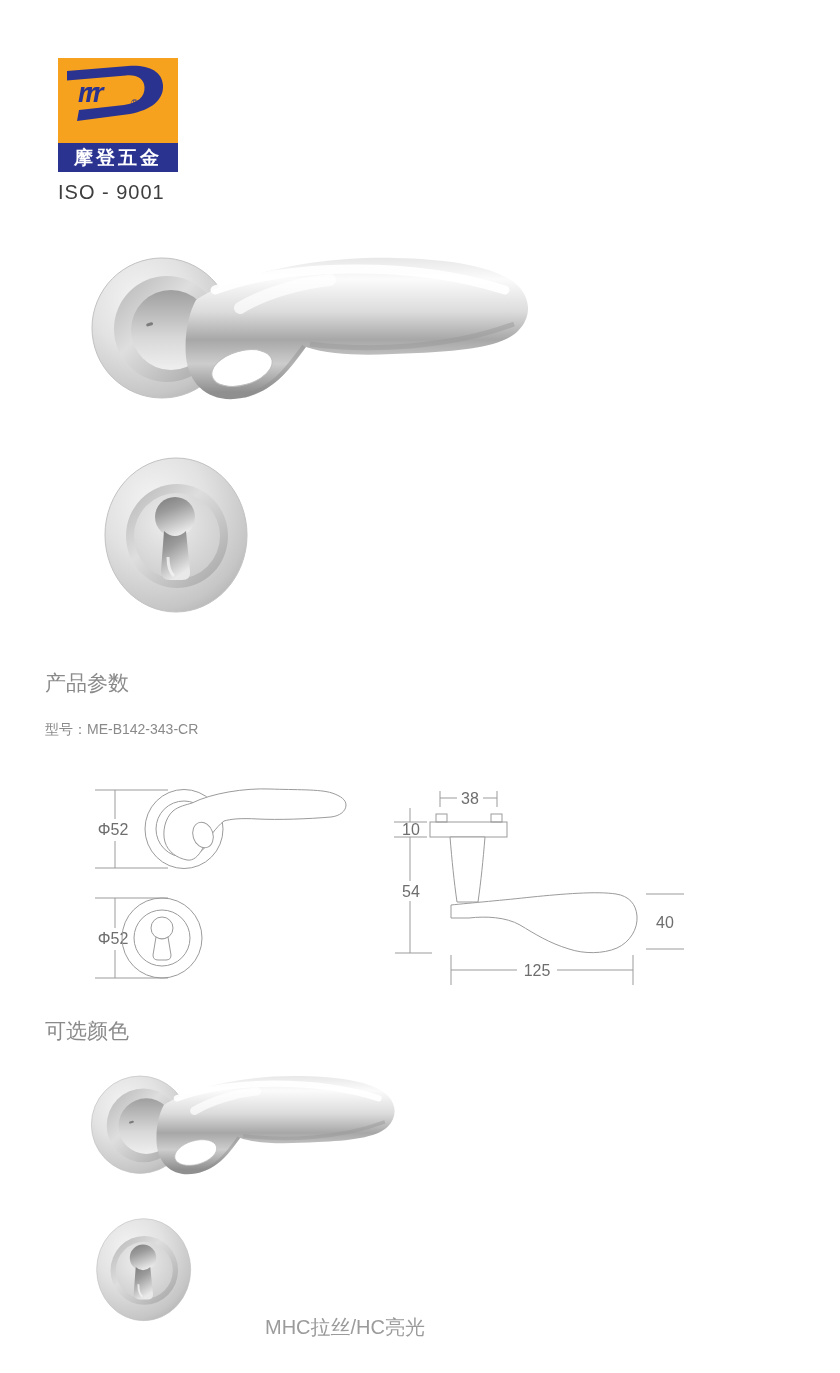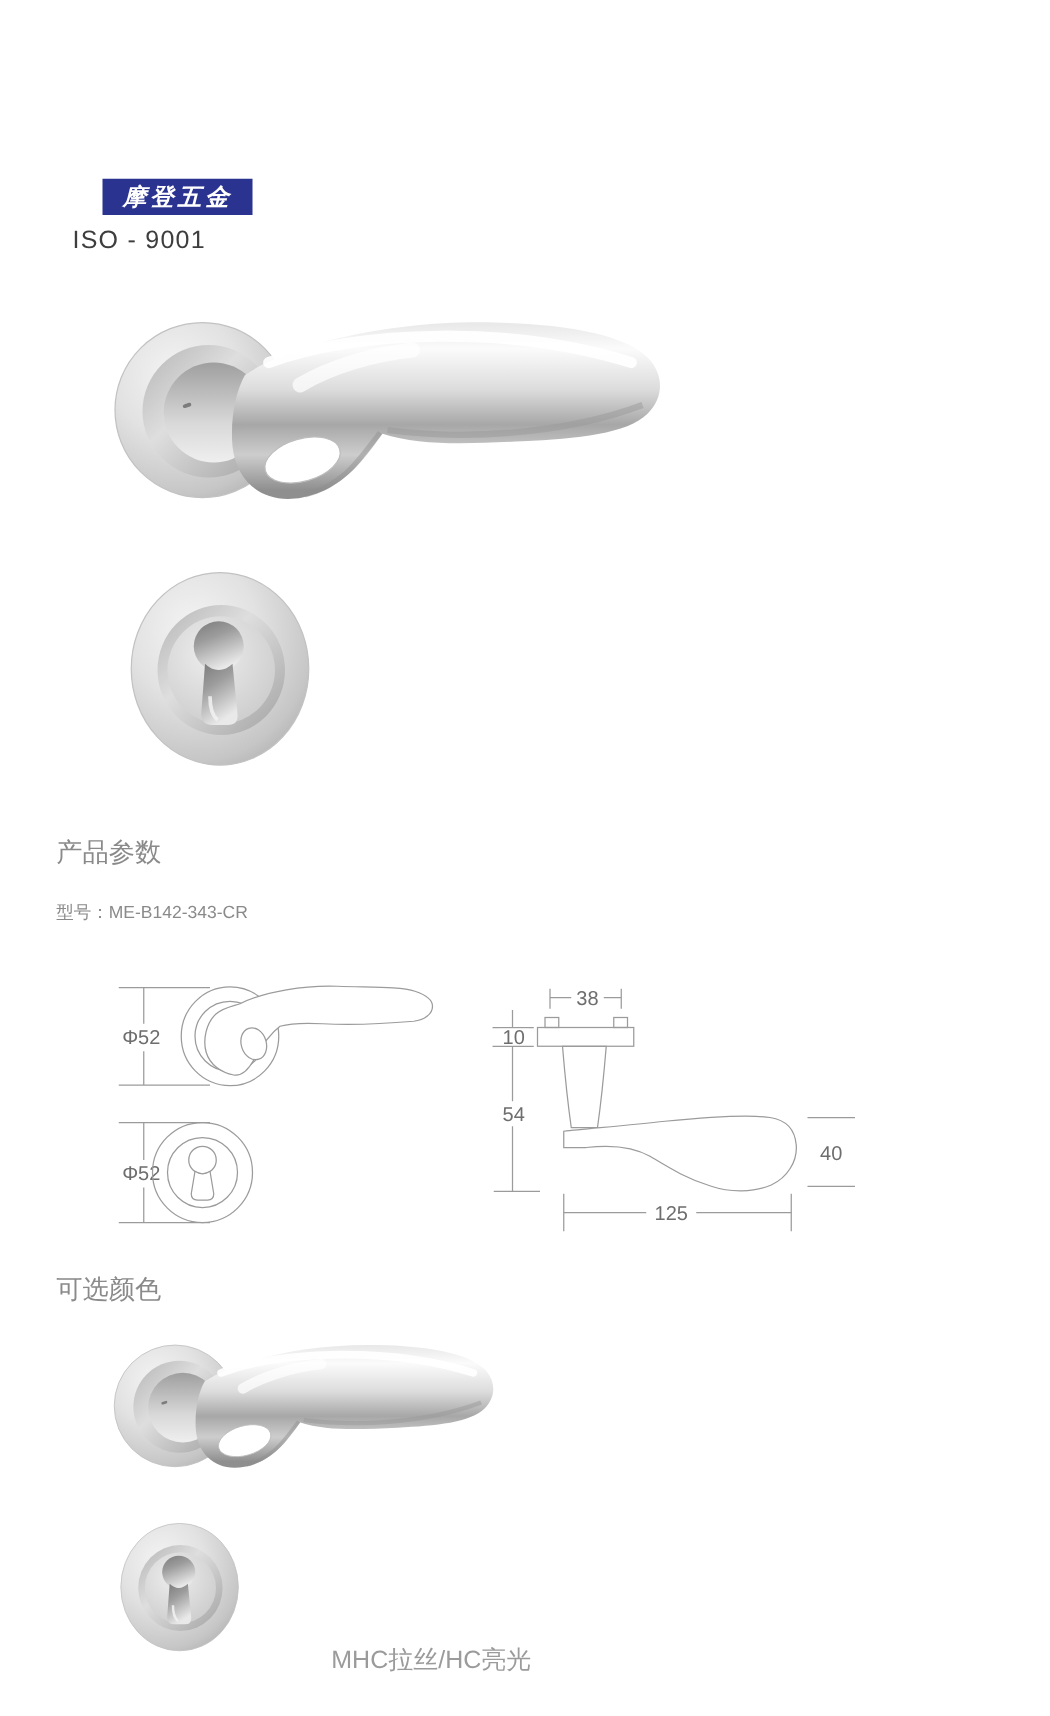--- a/index.html
+++ b/index.html
@@ -6,22 +6,22 @@
   .page{
     position:relative;width:840px;height:1373px;background:#ffffff;overflow:hidden;
     font-family:"Liberation Sans","DejaVu Sans",sans-serif;
   }
   .abs{position:absolute;}
   
   .logo{left:58px;top:58px;width:120px;height:114px;}
   .logo-orange{position:absolute;left:0;top:0;width:120px;height:85px;background:#F7A21E;}
   .logo-banner{
     position:absolute;left:0;top:85px;width:120px;height:29px;background:#2B3390;
-    color:#fff;font-weight:bold;font-style:italic;font-size:19px;letter-spacing:3px;
-    display:flex;align-items:center;justify-content:center;white-space:nowrap;margin-left:24px;
+    color:#fff;font-weight:bold;font-size:19px;letter-spacing:3px;
+    display:flex;align-items:center;justify-content:center;white-space:nowrap;
   }
   .iso-line{
     left:58px;top:181px;width:120px;text-align:left;
     color:#3E3E3E;font-size:20px;letter-spacing:1px;
   }
   
   .sec-title{color:#8A8A8A;font-size:21px;line-height:1.15;}
   .title-params{left:45px;top:671px;text-align:center;}
   .model-line{left:45px;top:721px;color:#8A8A8A;font-size:14px;}
   .title-colors{left:45px;top:1019px;font-family:Liberation Serif, serif;}
@@ -100,20 +100,28 @@
         <ellipse cx="73" cy="79" rx="43" ry="43" fill="url(#gPlate)"></ellipse>
         <circle cx="71" cy="60" r="20" fill="url(#gKey)"></circle>
         <path d="M60,74 L57,114 Q57,123 66,123 L78,123 Q87,123 86,114 L82,74
                  Q77,79 71,79 Q65,79 60,74 Z" fill="url(#gKey)"></path>
         <path d="M64,100 Q64,114 70,119" stroke="#f2f2f2" stroke-width="3" fill="none" opacity="0.85"></path>
       </symbol>
     </defs>
   </svg>
 
   <div class="abs logo">
+    <div class="logo-orange">
+      <svg width="120" height="85" viewBox="0 0 120 85">
+        <path d="M9,13 L70,8 C90,6.5 104,13 105,27 C106,42 93,52 72,56 L19,63 L21,52
+                 L66,47 C80,45 87,39 86.5,29 C86,21 79,16.5 68,17.5 L9,22.5 Z" fill="#2B3390"></path>
+        <text x="20" y="44" font-size="27" font-weight="bold" font-style="italic" letter-spacing="-3" fill="#2B3390">rrr</text>
+        <text x="73" y="49" font-size="10" fill="#2B3390">®</text>
+      </svg>
+    </div>
     <div class="logo-banner">摩登五金</div>
   </div>
   <div class="abs iso-line">ISO - 9001</div>
 
   <svg class="abs photo-handle-1" width="440" height="165" role="img" aria-label="Chrome lever door handle on round rose">
     <use href="#sym-handle"></use>
   </svg>
 
   <svg class="abs photo-esc-1" width="145" height="157" role="img" aria-label="Round chrome escutcheon with euro profile keyhole">
     <use href="#sym-esc"></use>

